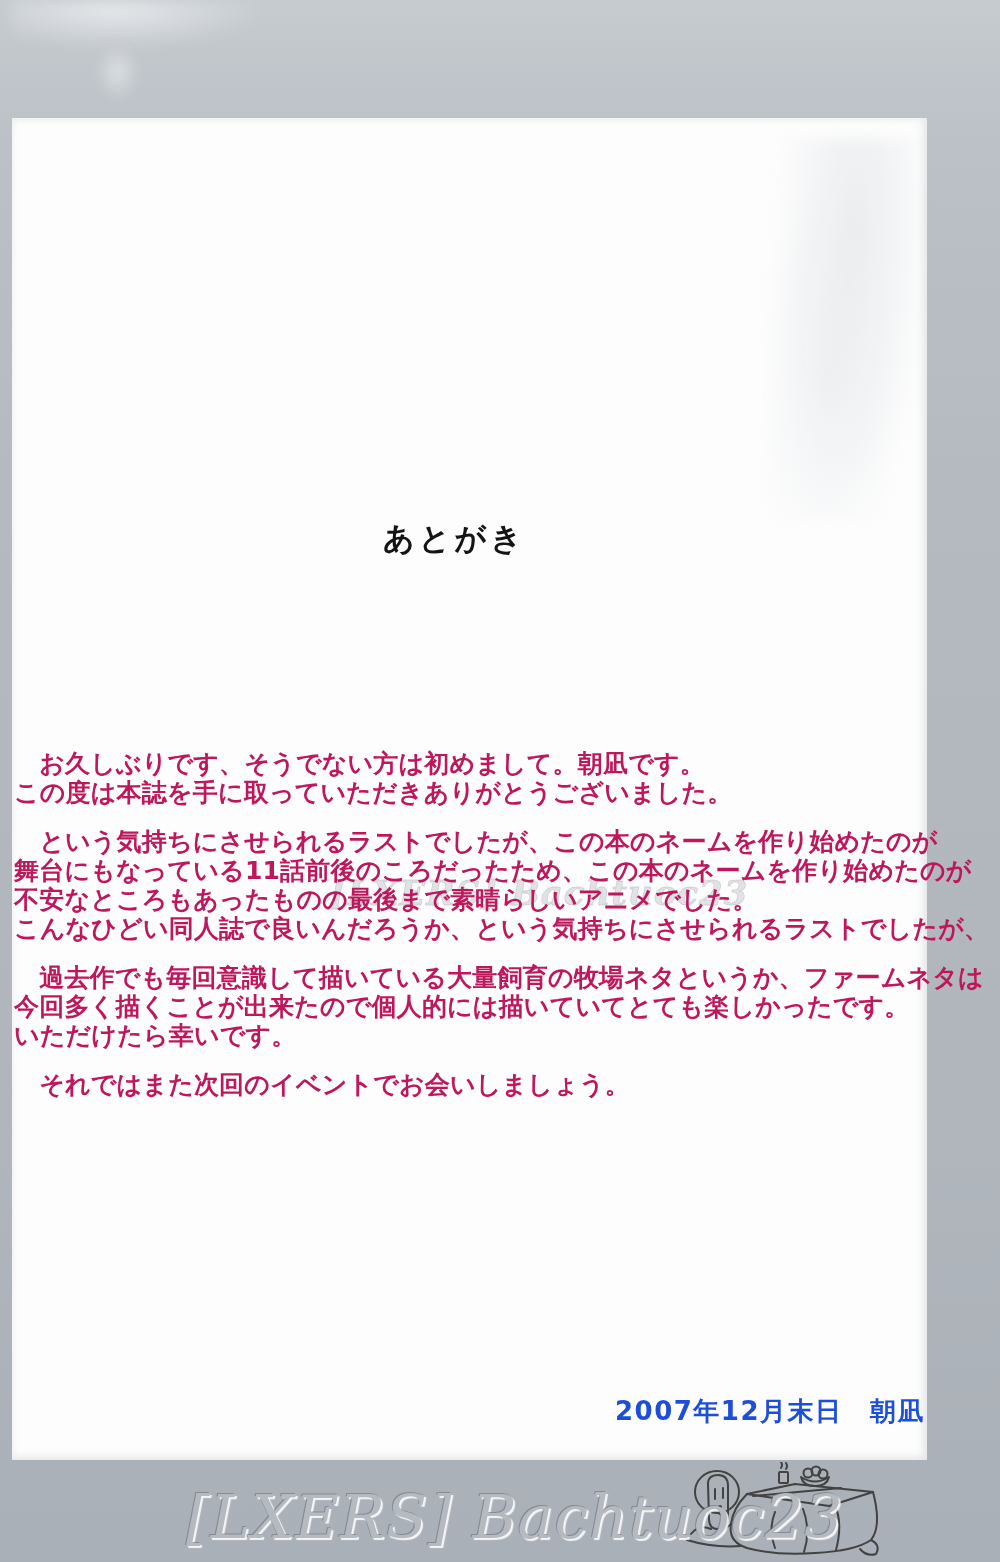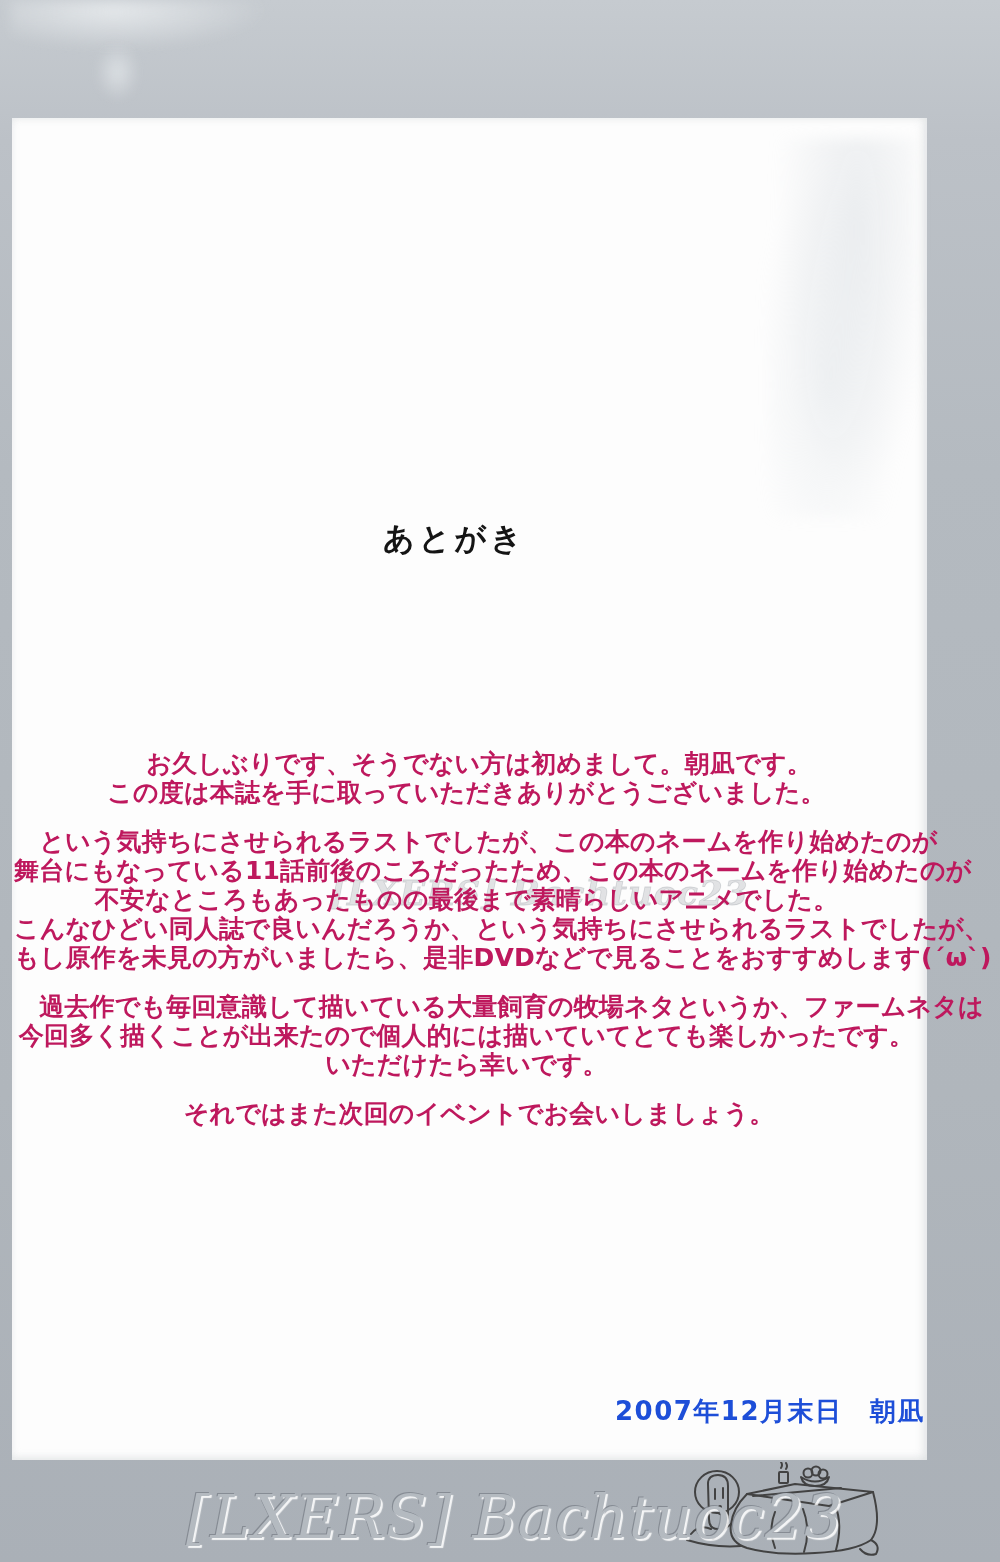--- a/index.html
+++ b/index.html
@@ -18,21 +18,20 @@
   }
   .haze-topbar {
     left:95px; top:42px; width:45px; height:60px;
     background:radial-gradient(ellipse at 50% 50%, rgba(230,234,237,0.7), rgba(230,234,237,0) 70%);
     filter:blur(5px);
   }
   .page {
     position:absolute; left:12px; top:118px; width:915px; height:1342px;
     background:#fdfdfd;
     box-shadow: inset -4px 0 10px rgba(165,171,177,0.22), inset 0 -3px 8px rgba(165,171,177,0.14);
-    text-align: center;
   }
   .page-smudge {
     position:absolute; left:755px; top:20px; width:150px; height:380px;
     background:
       radial-gradient(ellipse at 60% 20%, rgba(213,218,223,0.45), rgba(253,253,253,0) 65%),
       radial-gradient(ellipse at 40% 65%, rgba(222,227,231,0.4), rgba(253,253,253,0) 60%);
     filter:blur(7px);
     pointer-events:none;
   }
   .title {
@@ -90,21 +89,20 @@
   <div class="body-text" id="paras">
       <div class="para">
         <div class="line">　お久しぶりです、そうでない方は初めまして。朝凪です。</div>
         <div class="line">この度は本誌を手に取っていただきありがとうございました。</div>
       </div>
       <div class="para">
         <div class="line">　という気持ちにさせられるラストでしたが、この本のネームを作り始めたのが</div>
         <div class="line">舞台にもなっている11話前後のころだったため、この本のネームを作り始めたのが</div>
         <div class="line">不安なところもあったものの最後まで素晴らしいアニメでした。</div>
         <div class="line">こんなひどい同人誌で良いんだろうか、という気持ちにさせられるラストでしたが、</div>
-        <div class="line">もし原作を未見の方がいましたら、是非DVDなどで見ることをおすすめします(´ω`)</div>
       </div>
       <div class="para">
         <div class="line">　過去作でも毎回意識して描いている大量飼育の牧場ネタというか、ファームネタは</div>
         <div class="line">今回多く描くことが出来たので個人的には描いていてとても楽しかったです。</div>
         <div class="line">いただけたら幸いです。</div>
       </div>
       <div class="para">
         <div class="line">　それではまた次回のイベントでお会いしましょう。</div>
       </div>
     </div>

